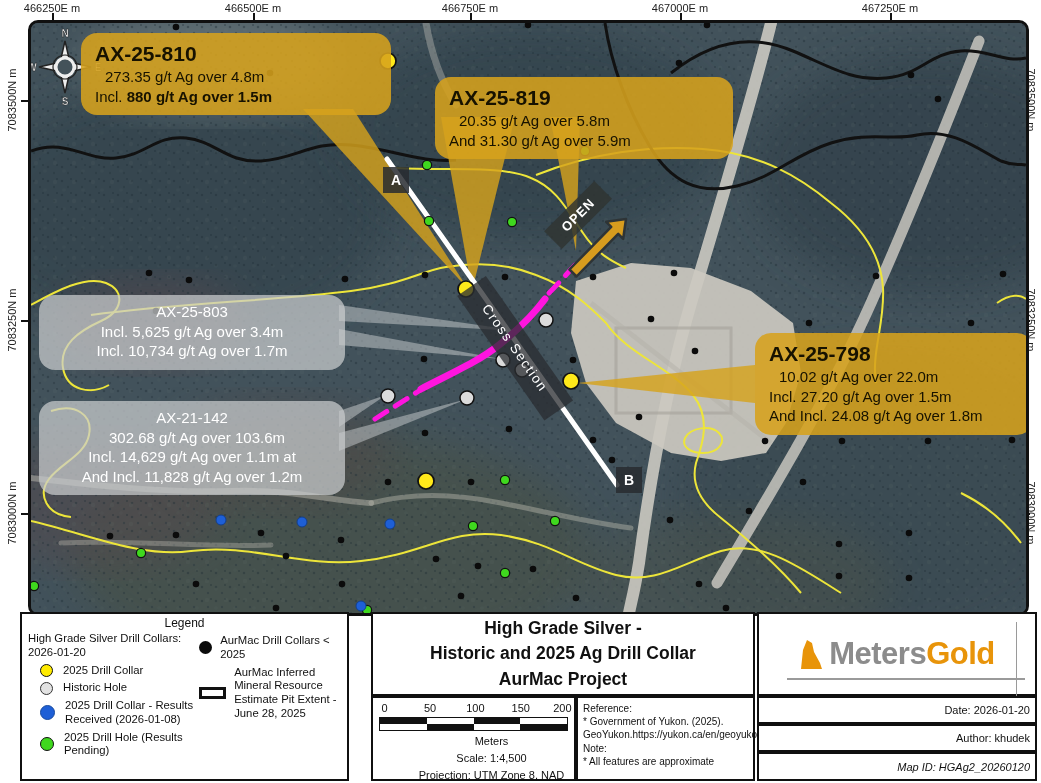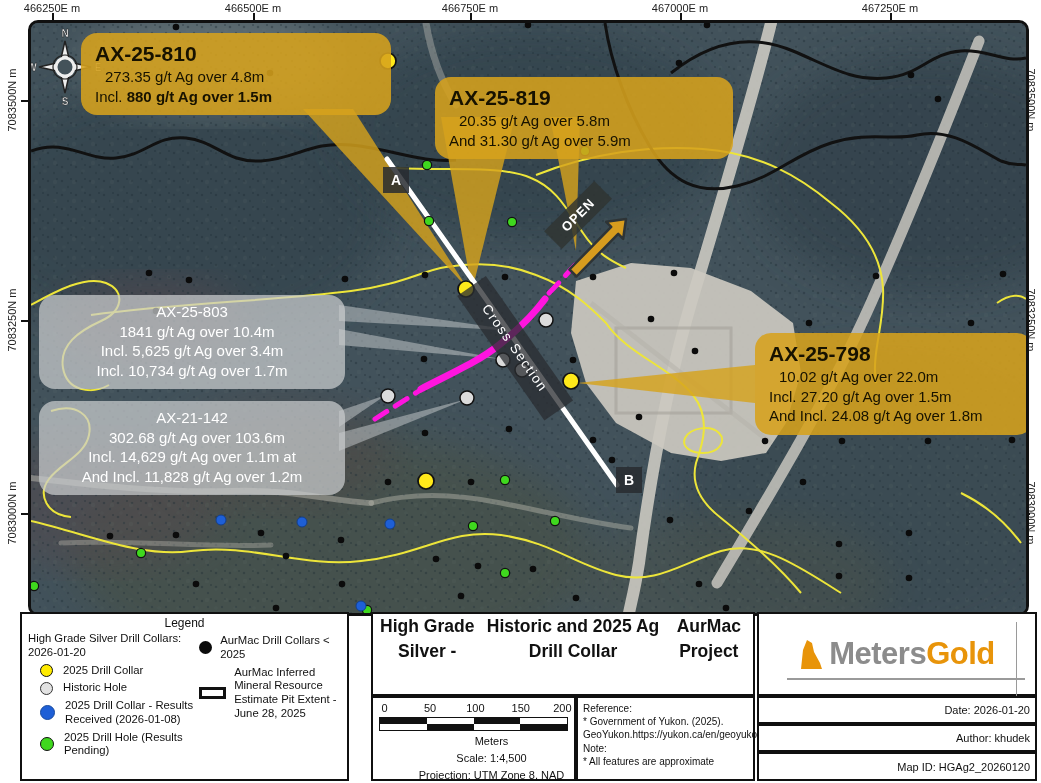--- a/index.html
+++ b/index.html
@@ -44,21 +44,21 @@
   .dot{width:13px;height:13px;border-radius:50%;box-sizing:border-box;}
   .dot.y{background:#FFEB00;border:1.6px solid #111;}
   .dot.h{background:#E2E2E2;border:1.6px solid #333;}
   .dot.b{background:#1E5FD6;border:1px solid #174a9e;width:15px;height:15px;}
   .dot.g{background:#3FD81E;border:1.6px solid #111;width:14px;height:14px;}
   .dot.k{background:#0B0B0B;}
   .swatch{width:27px;height:12px;box-sizing:border-box;background:#fff;}
   .swatch.inferred{border:3px solid #111;}
   .swatch.indicated{border:1.6px dashed #E5D91E;}
   
-  .tblock{display:flex;flex-direction:row;justify-content:center;text-align:center;
+  .tblock{display:flex;flex-direction:column;justify-content:center;text-align:center;
           font-weight:bold;font-size:17.5px;line-height:1.45;}
   
   .scale-nums{position:relative;height:13px;margin:4px 6px 0 6px;font-size:11px;}
   .scale-nums span{position:absolute;transform:translateX(-50%);top:0;}
   .sbar{position:relative;margin:2px 6px 0 6px;height:12px;border:1.5px solid #111;
         display:grid;grid-template-columns:repeat(4,1fr);grid-template-rows:1fr 1fr;}
   .sbar i{display:block;}
   .sbar i.f{background:#111;}
   .scale-meta{text-align:center;font-size:11px;line-height:1.55;margin-top:2px;padding-left:36px;}
   
@@ -311,21 +311,20 @@
 
     <div class="callout gold" style="left:724px;top:310px;width:250px;">
       <div class="ct">AX-25-798</div>
       <div class="cl ind">10.02 g/t Ag over 22.0m</div>
       <div class="cl">Incl. 27.20 g/t Ag over 1.5m</div>
       <div class="cl">And Incl. 24.08 g/t Ag over 1.8m</div>
     </div>
 
     <div class="callout gray" style="left:8px;top:272px;width:278px;">
       <div class="ct">AX-25-803</div>
-      <div class="cl ind">1841 g/t Ag over 10.4m</div>
       <div class="cl">Incl. 5,625 g/t Ag over 3.4m</div>
       <div class="cl">Incl. 10,734 g/t Ag over 1.7m</div>
     </div>
 
     <div class="callout gray" style="left:8px;top:378px;width:278px;">
       <div class="ct">AX-21-142</div>
       <div class="cl ind">302.68 g/t Ag over 103.6m</div>
       <div class="cl">Incl. 14,629 g/t Ag over 1.1m at</div>
       <div class="cl">And Incl. 11,828 g/t Ag over 1.2m</div>
     </div>
@@ -414,17 +413,17 @@
     <div class="logo-underline"></div>
     <div class="logo-vline"></div>
   </div>
 
   <div class="panel credit" style="left:757px;top:696px;width:280px;height:28px;">
     <span>Date: 2026-01-20</span>
   </div>
   <div class="panel credit" style="left:757px;top:724px;width:280px;height:28px;">
     <span>Author: khudek</span>
   </div>
-  <div class="panel credit" style="left:757px;top:752px;width:280px;height:29px;">
+  <div class="panel credit" style="left:757px;top:752px;width:280px;height:29px;font-style:italic;">
     <span>Map ID: HGAg2_20260120</span>
   </div>
 
 </div>
 
 </body></html>

